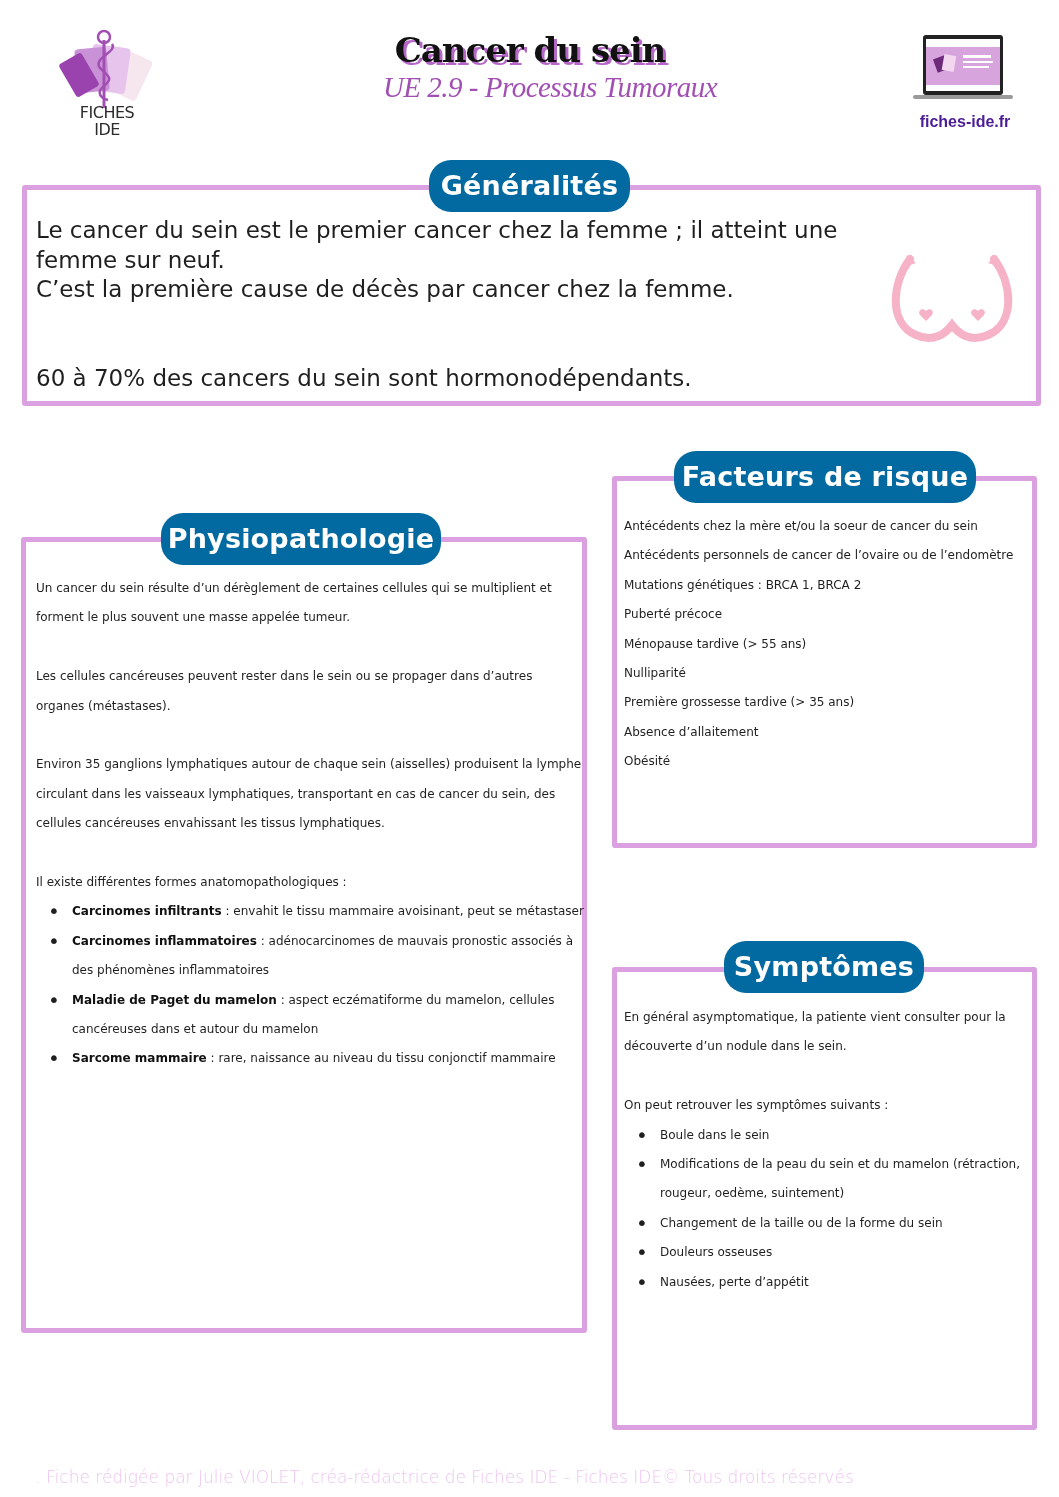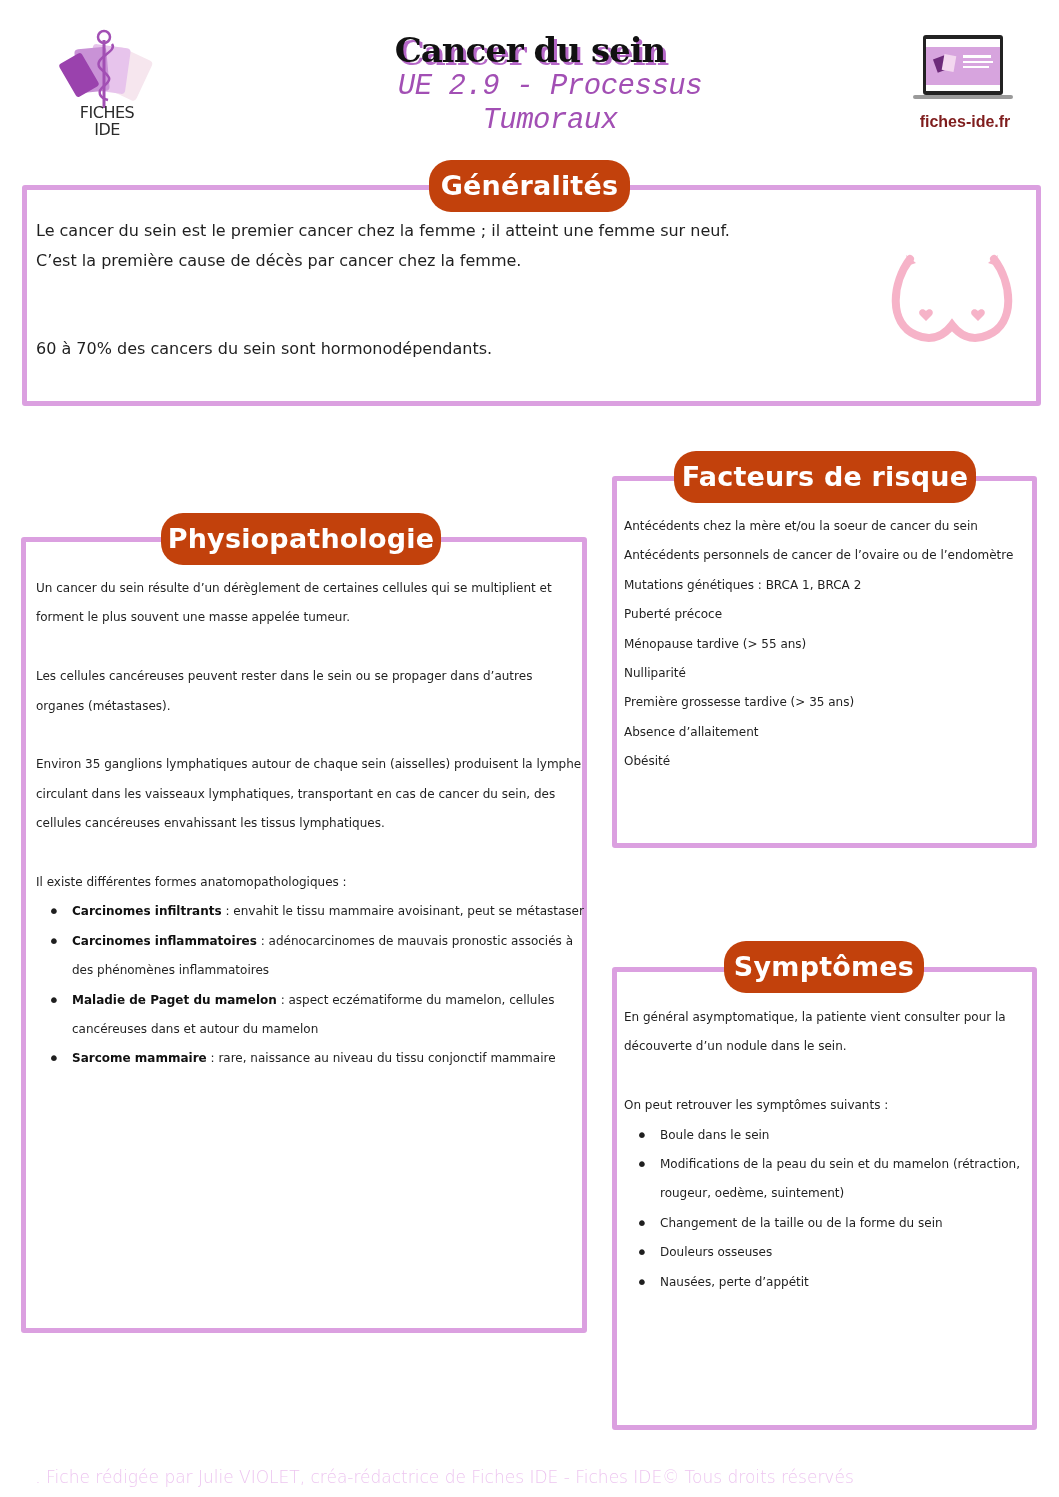--- a/index.html
+++ b/index.html
@@ -6,40 +6,40 @@
   html, body { width: 1059px; height: 1497px; background: #ffffff; }
   body { position: relative; font-family: "Liberation Sans", "DejaVu Sans", sans-serif; color: #1a1a1a; overflow: hidden; }
 
   
   .logo { position: absolute; left: 48px; top: 26px; width: 118px; height: 120px; }
   .logo svg { width: 118px; height: 90px; display: block; }
   .logo-text { position: absolute; left: 0; top: 78px; width: 118px; text-align: center; font-family: "DejaVu Sans", sans-serif; font-size: 16px; line-height: 17px; color: #2b2b2b; letter-spacing: -0.5px; }
 
   .title-block { position: absolute; left: 300px; top: 30px; width: 460px; text-align: center; }
   .main-title { font-family: "DejaVu Serif", serif; font-weight: 900; font-size: 34px; color: #111; letter-spacing: -1px; text-shadow: 3px 3px 0 #b567c7; line-height: 40px; }
-  .sub-title { font-family: Liberation Mono, monospace; font-weight: 300; font-size: 29px; color: #a24fb4; line-height: 34px; font-style: italic; letter-spacing: -0.5px; margin-left: 40px; }
+  .sub-title { font-family: Liberation Serif, serif; font-weight: 300; font-size: 29px; color: #a24fb4; line-height: 34px; font-style: italic; letter-spacing: -0.5px; margin-left: 40px; }
 
   .site-badge { position: absolute; left: 905px; top: 30px; width: 120px; height: 110px; }
   .laptop { position: absolute; left: 8px; top: 3px; width: 100px; height: 70px; }
-  .site-url { position: absolute; left: 0; top: 83px; width: 120px; text-align: center; font-weight: bold; font-size: 16px; color: #7f1d1d; }
+  .site-url { position: absolute; left: 0; top: 83px; width: 120px; text-align: center; font-weight: bold; font-size: 16px; color: #4c1d95; }
 
   
   .box { position: absolute; border: 5px solid #dba0e0; border-radius: 3px; background: #fff; }
-  .box-title { position: absolute; background: #c2410c; color: #fff; font-weight: bold; border-radius: 22px; text-align: center; font-family: "DejaVu Sans", sans-serif; letter-spacing: 0.2px; }
+  .box-title { position: absolute; background: #0369a1; color: #fff; font-weight: bold; border-radius: 22px; text-align: center; font-family: "DejaVu Sans", sans-serif; letter-spacing: 0.2px; }
   .box-body { position: absolute; font-family: "DejaVu Sans", sans-serif; font-size: 12px; line-height: 29.4px; color: #1f1f1f; }
   .box-body p { margin: 0; }
   .gap { height: 29.4px; }
   ul.bullets { list-style: none; padding-left: 0; margin: 0; }
   ul.bullets li { position: relative; padding-left: 36px; }
   ul.bullets li::before { content: "•"; position: absolute; left: 12px; top: 0; font-size: 20px; }
   b { font-weight: bold; color: #111; }
 
   #gen-box { left: 22px; top: 185px; width: 1019px; height: 221px; }
   #gen-title { left: 429px; top: 160px; width: 201px; height: 52px; font-size: 27px; line-height: 52px; }
-  #gen-body { left: 36px; top: 216px; width: 850px; font-size: 16px; line-height: 29.6px; }
+  #gen-body { left: 36px; top: 216px; width: 850px; font-size: 23px; line-height: 29.6px; }
   .breast-icon { position: absolute; left: 882px; top: 253px; width: 140px; height: 92px; }
 
   #physio-box { left: 21px; top: 537px; width: 566px; height: 796px; }
   #physio-title { left: 161px; top: 513px; width: 280px; height: 52px; font-size: 27px; line-height: 52px; }
   #physio-body { left: 36px; top: 574px; width: 548px; }
 
   #risk-box { left: 612px; top: 476px; width: 425px; height: 372px; }
   #risk-title { left: 674px; top: 451px; width: 302px; height: 52px; font-size: 27px; line-height: 52px; }
   #risk-body { left: 624px; top: 512px; width: 410px; }
 

